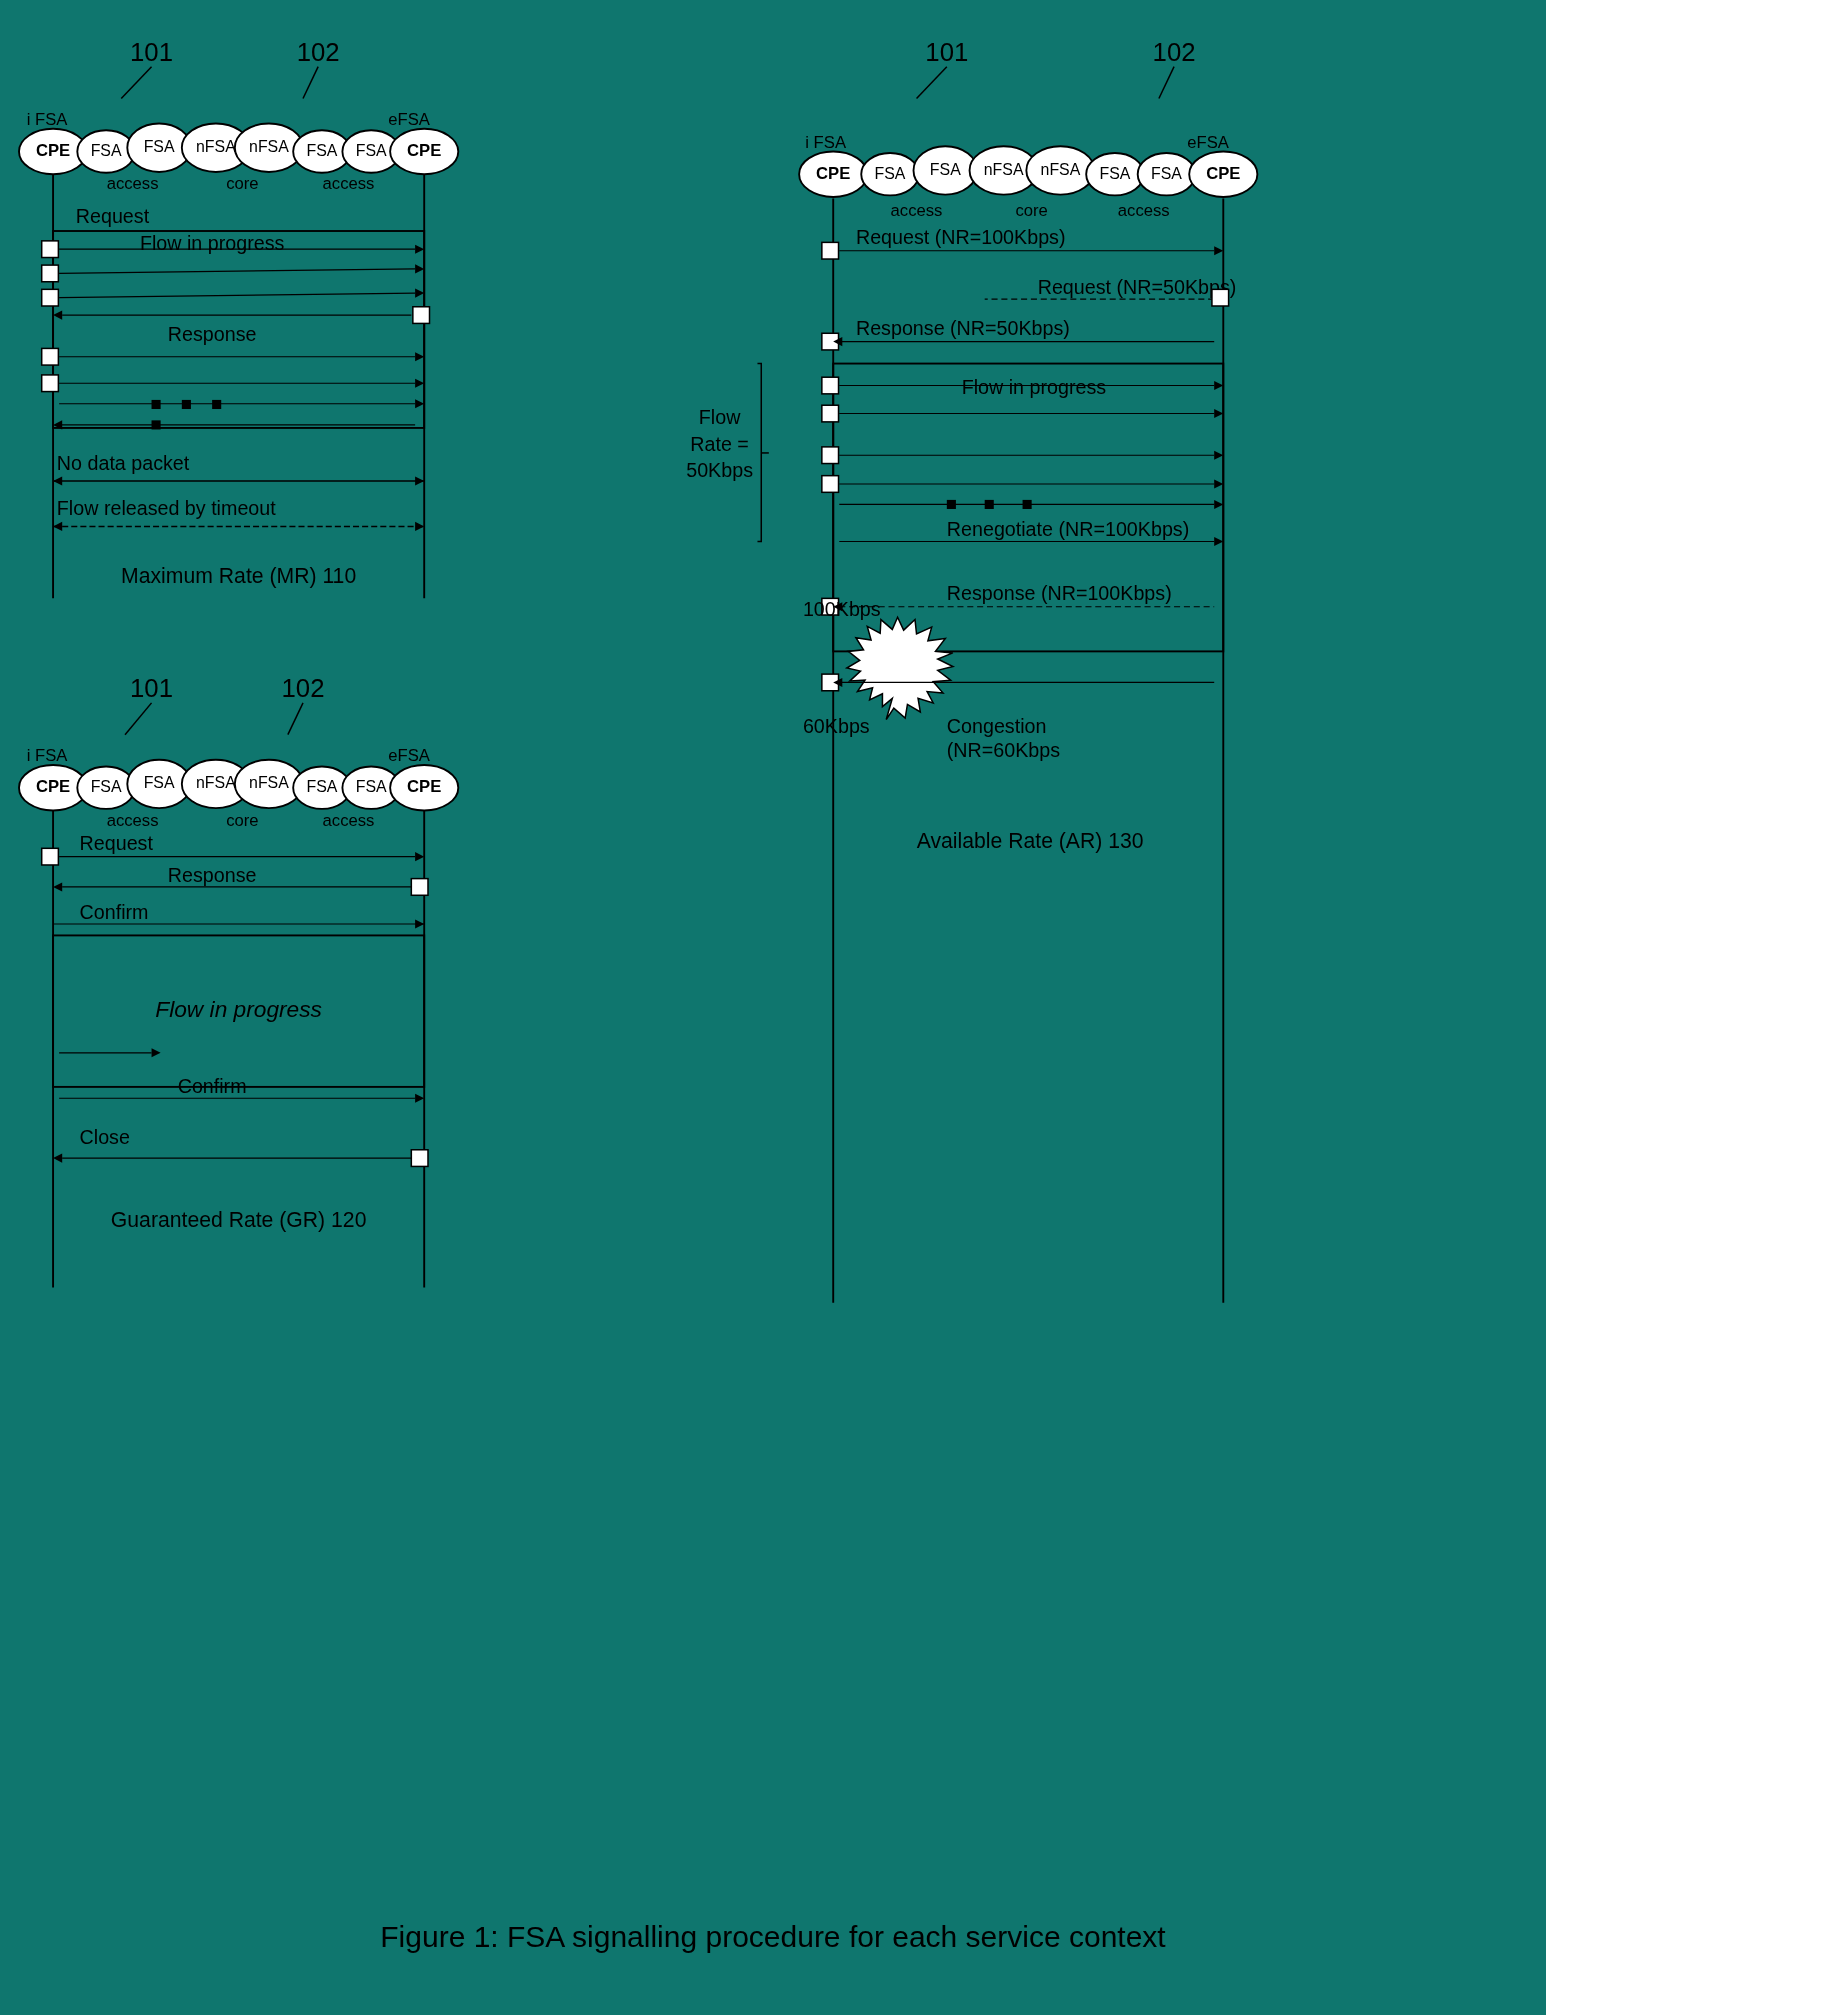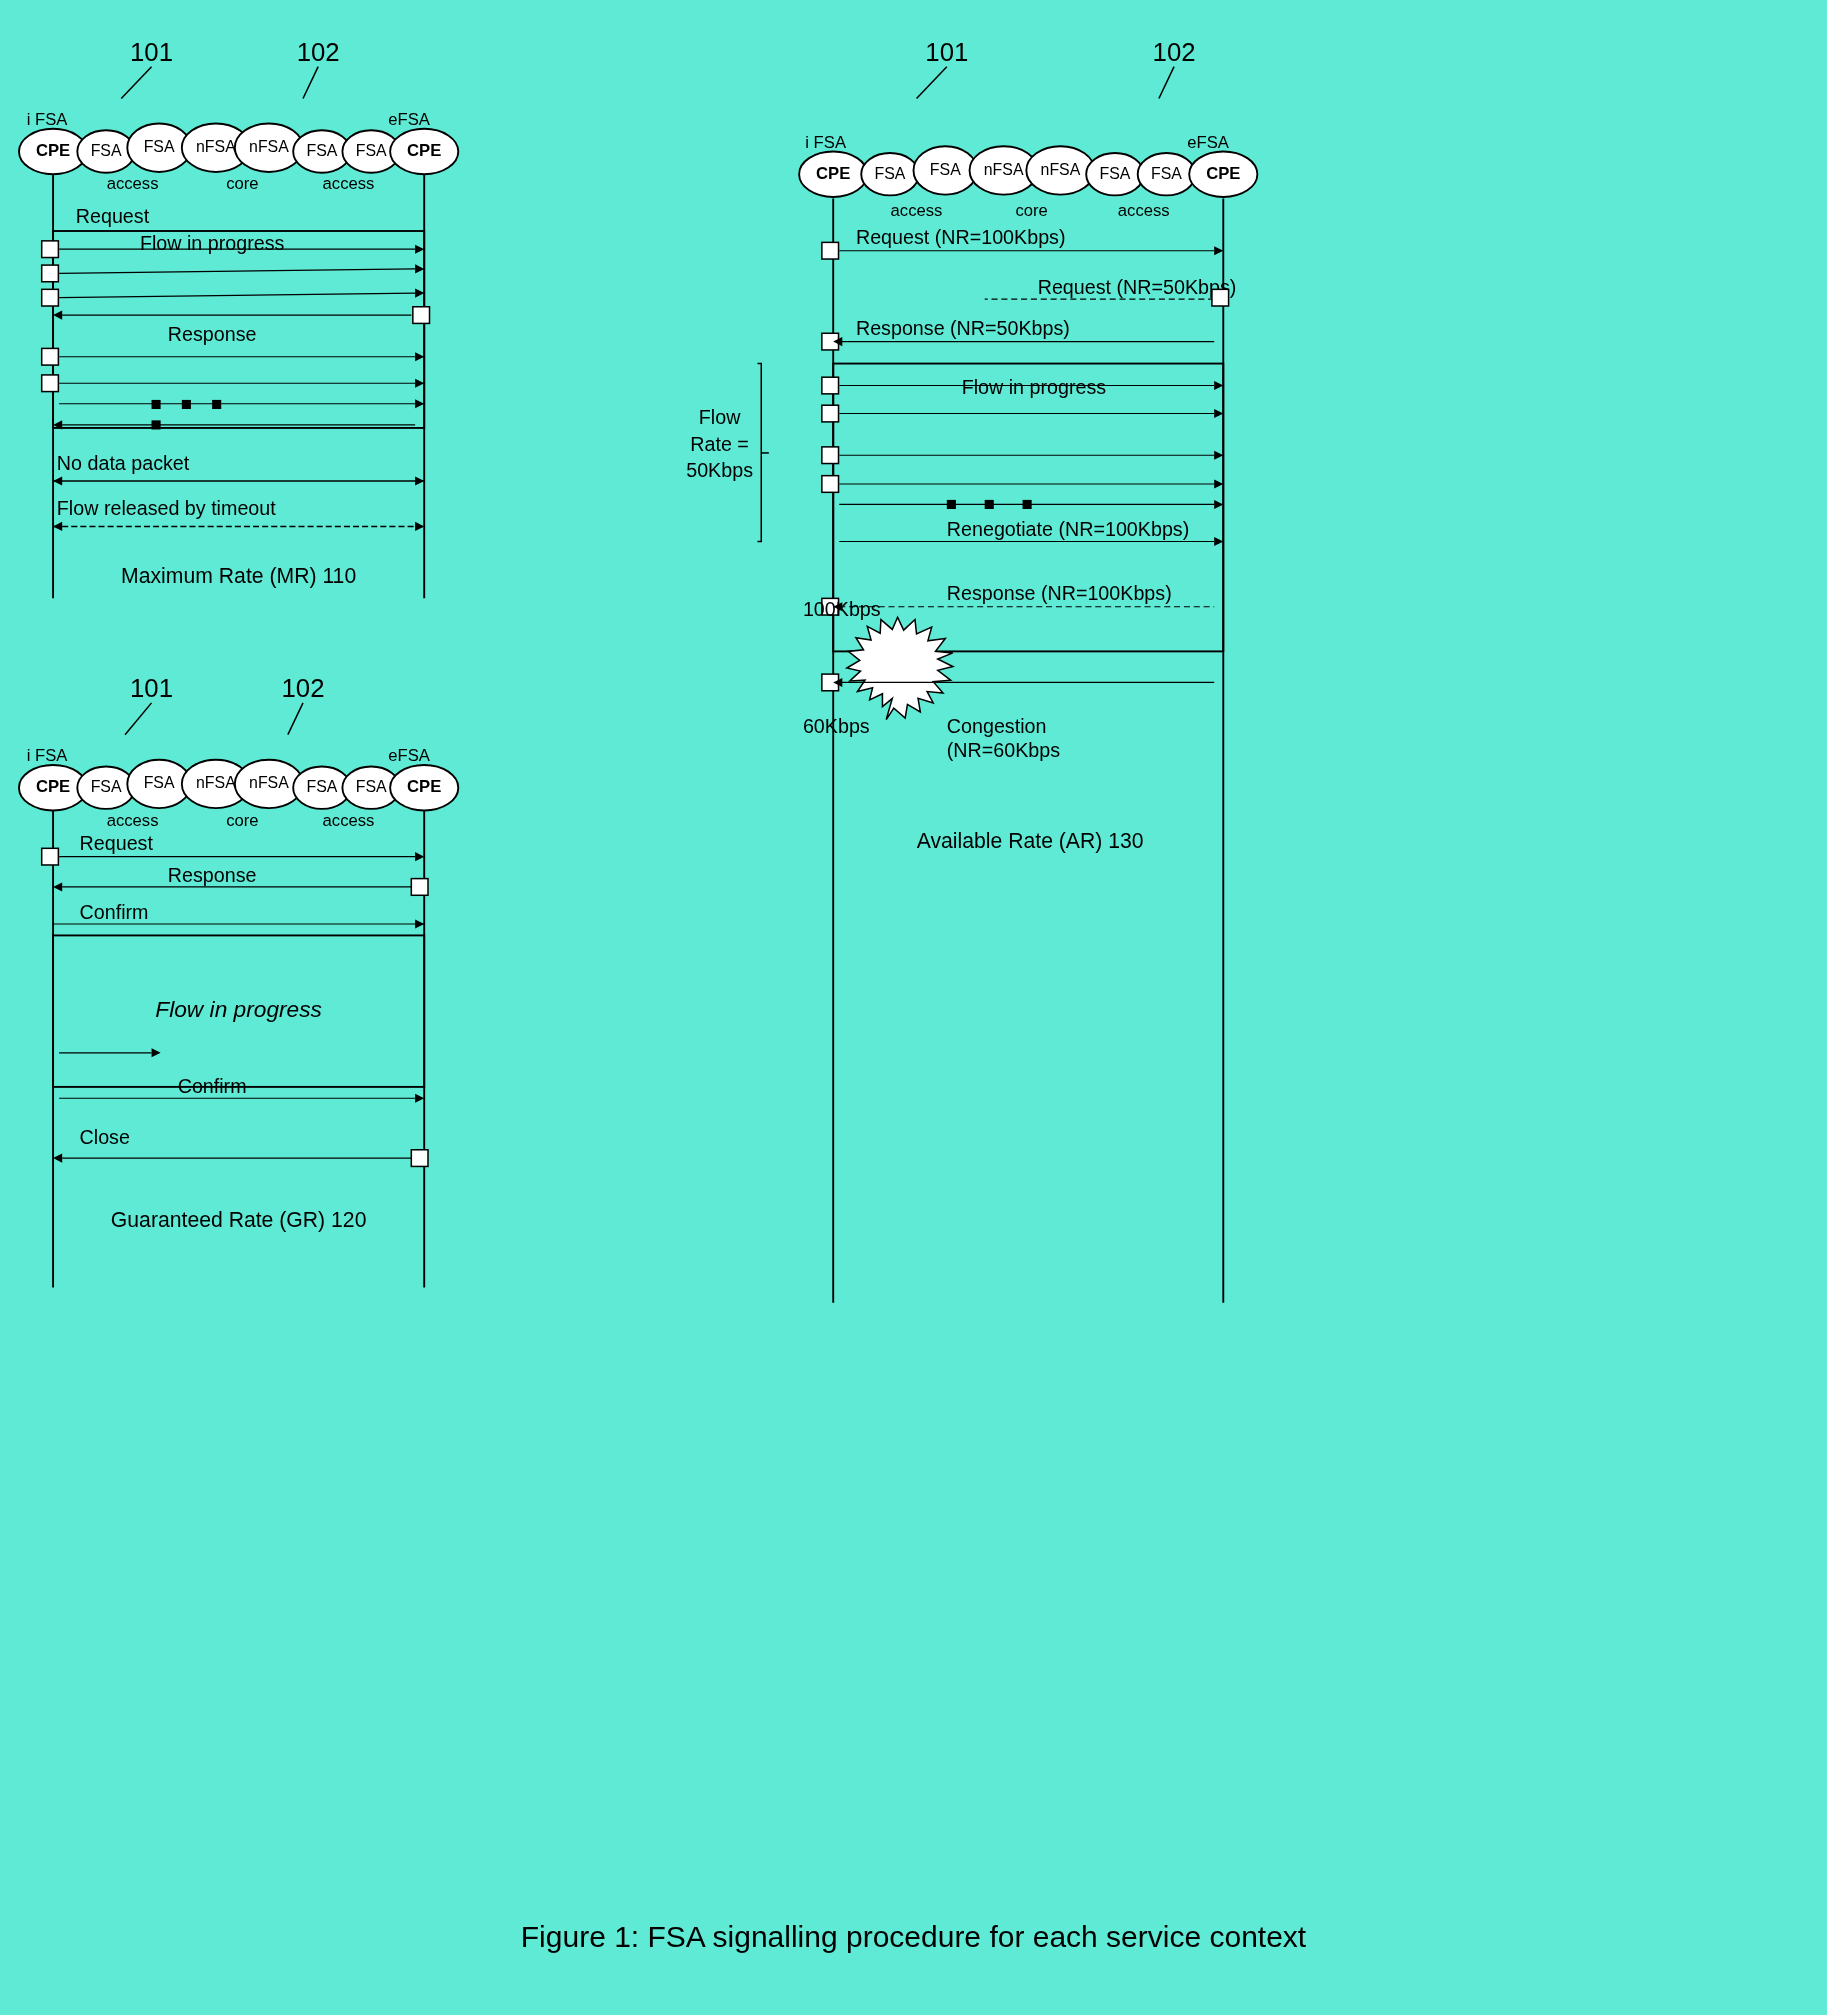--- a/index.html
+++ b/index.html
@@ -5,23 +5,23 @@
     * { margin: 0; padding: 0; box-sizing: border-box; }
     body {
       background: #ffffff;
       font-family: Arial, sans-serif;
       width: 1827px;
       min-height: 2015px;
       position: relative;
       overflow: hidden;
     }
     .page-container {
-      width: 1827px;
+      width: 1546px;
       min-height: 2015px;
-      background: #5eead4;
+      background: #0f766e;
       position: relative;
     }
     .figure-caption {
       position: absolute;
       bottom: 61px;
       left: 50%;
       transform: translateX(-50%);
       font-size: 30px;
       font-weight: normal;
       white-space: nowrap;

